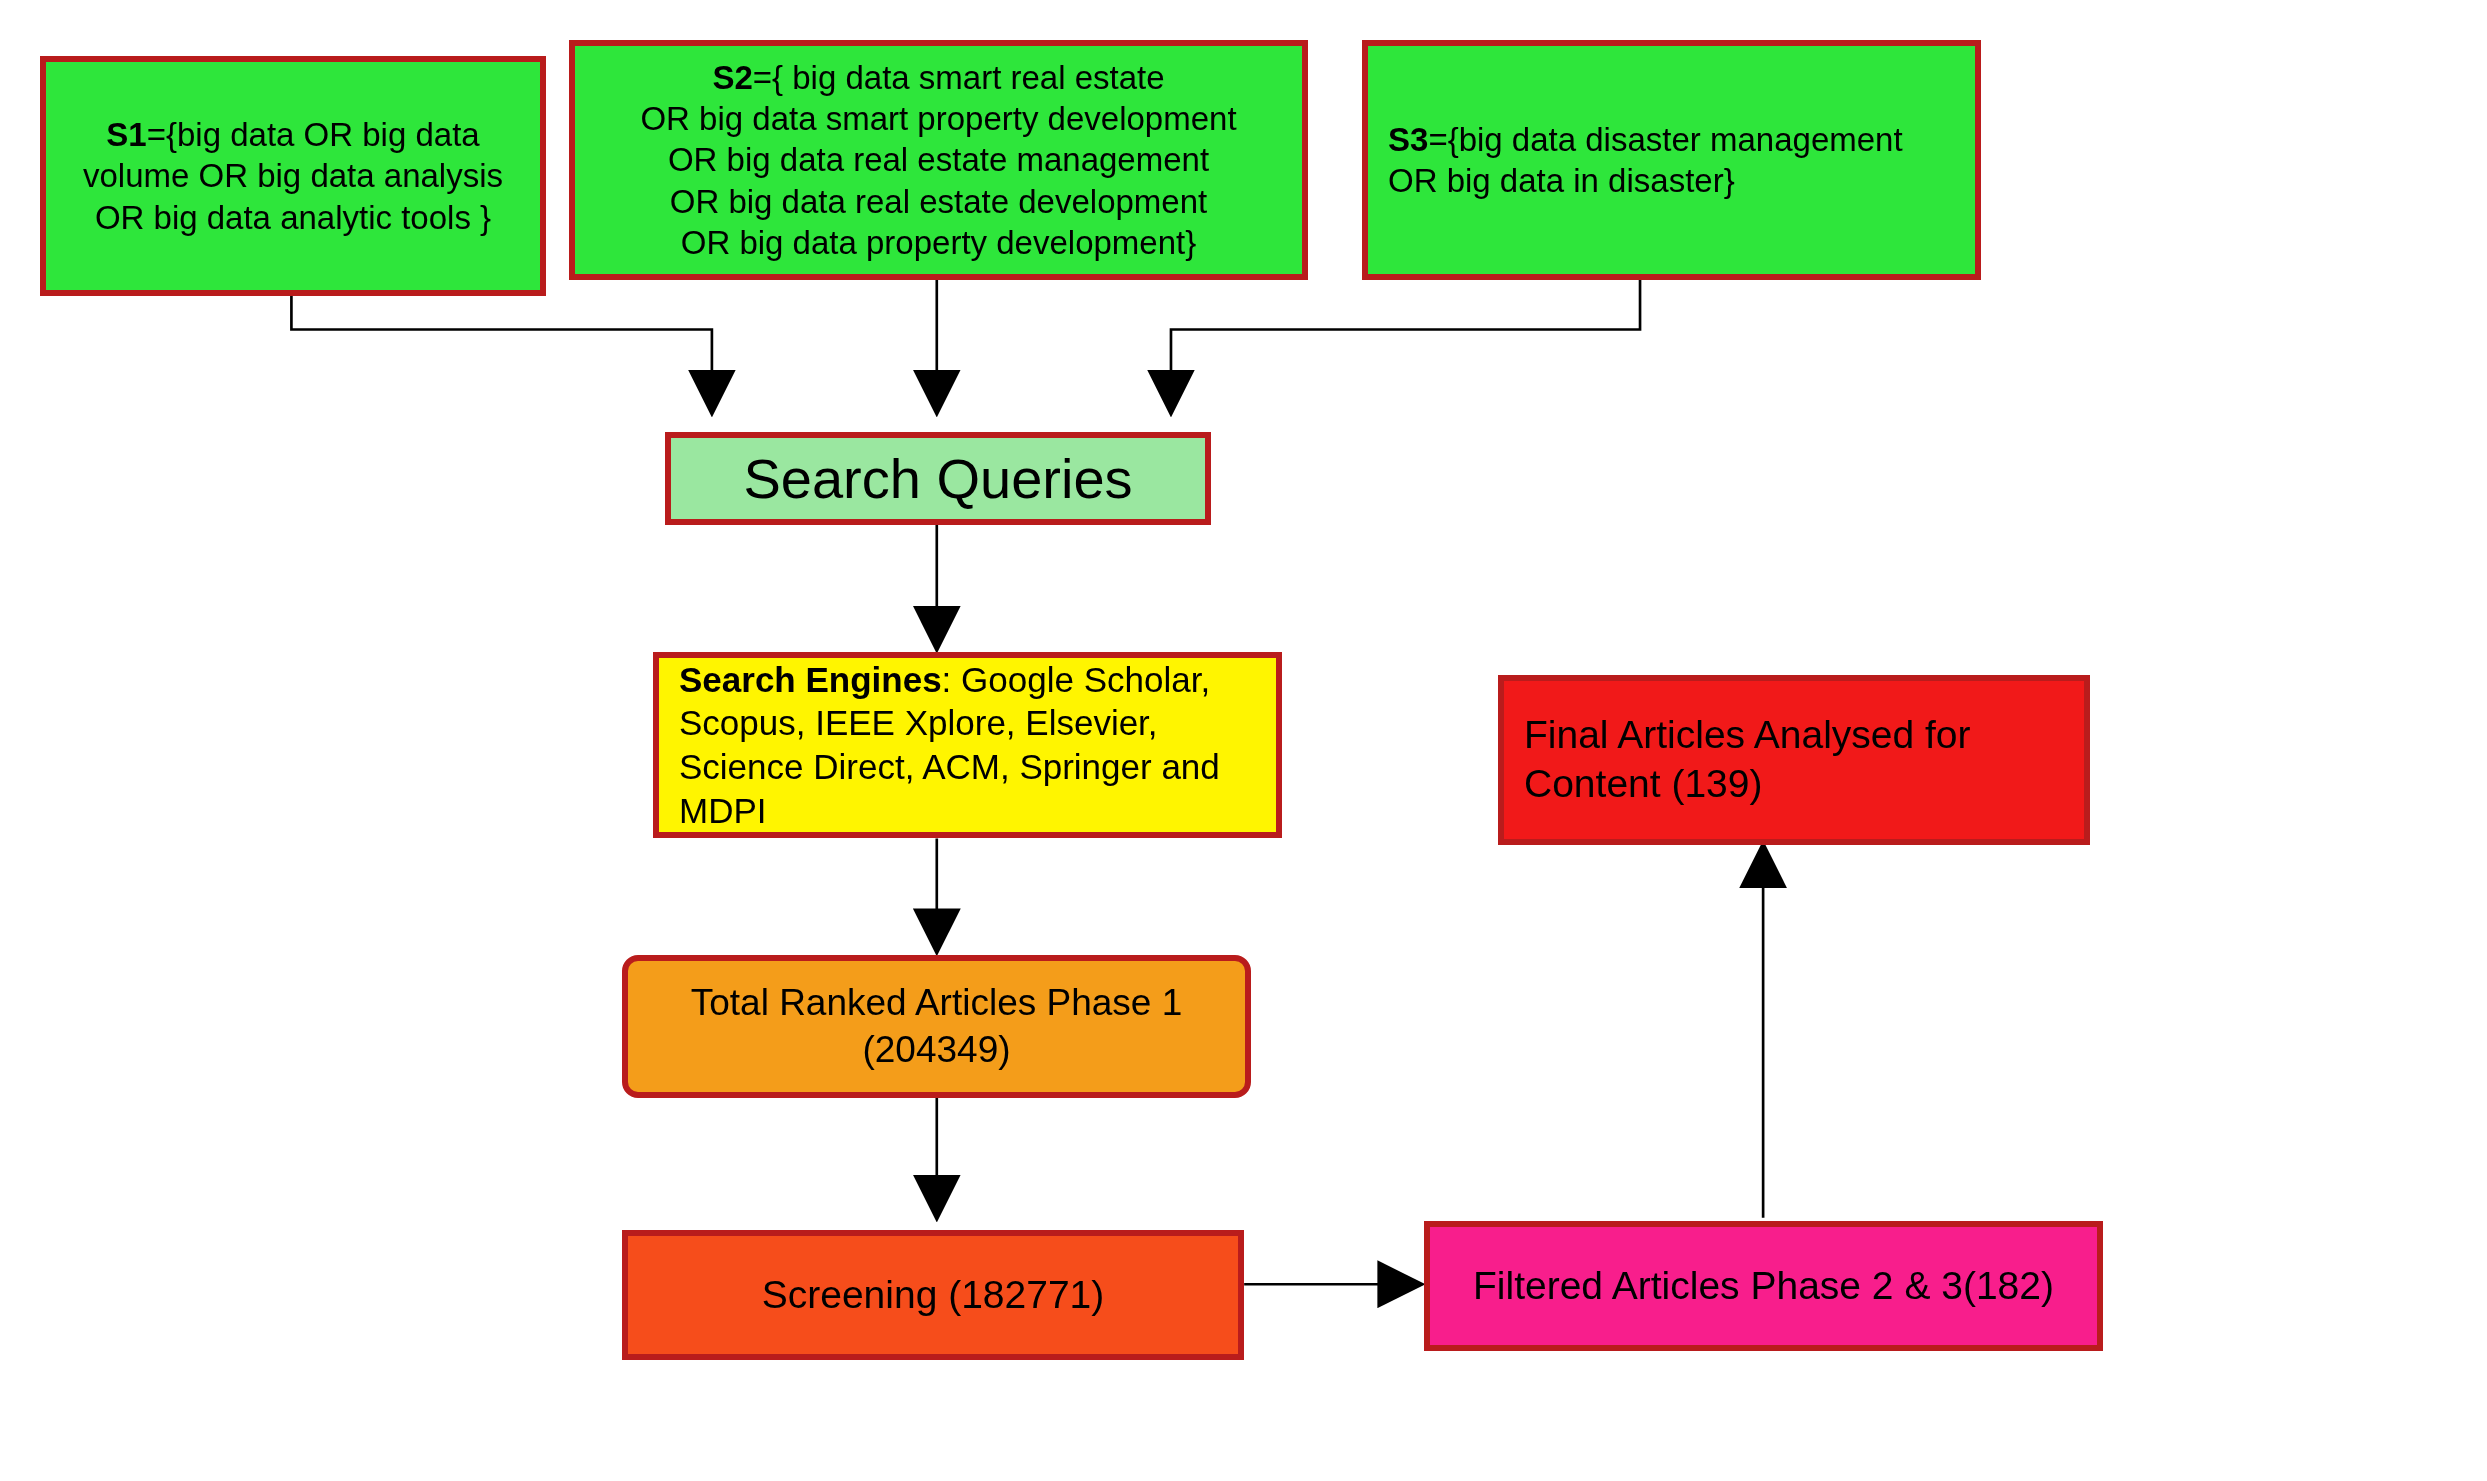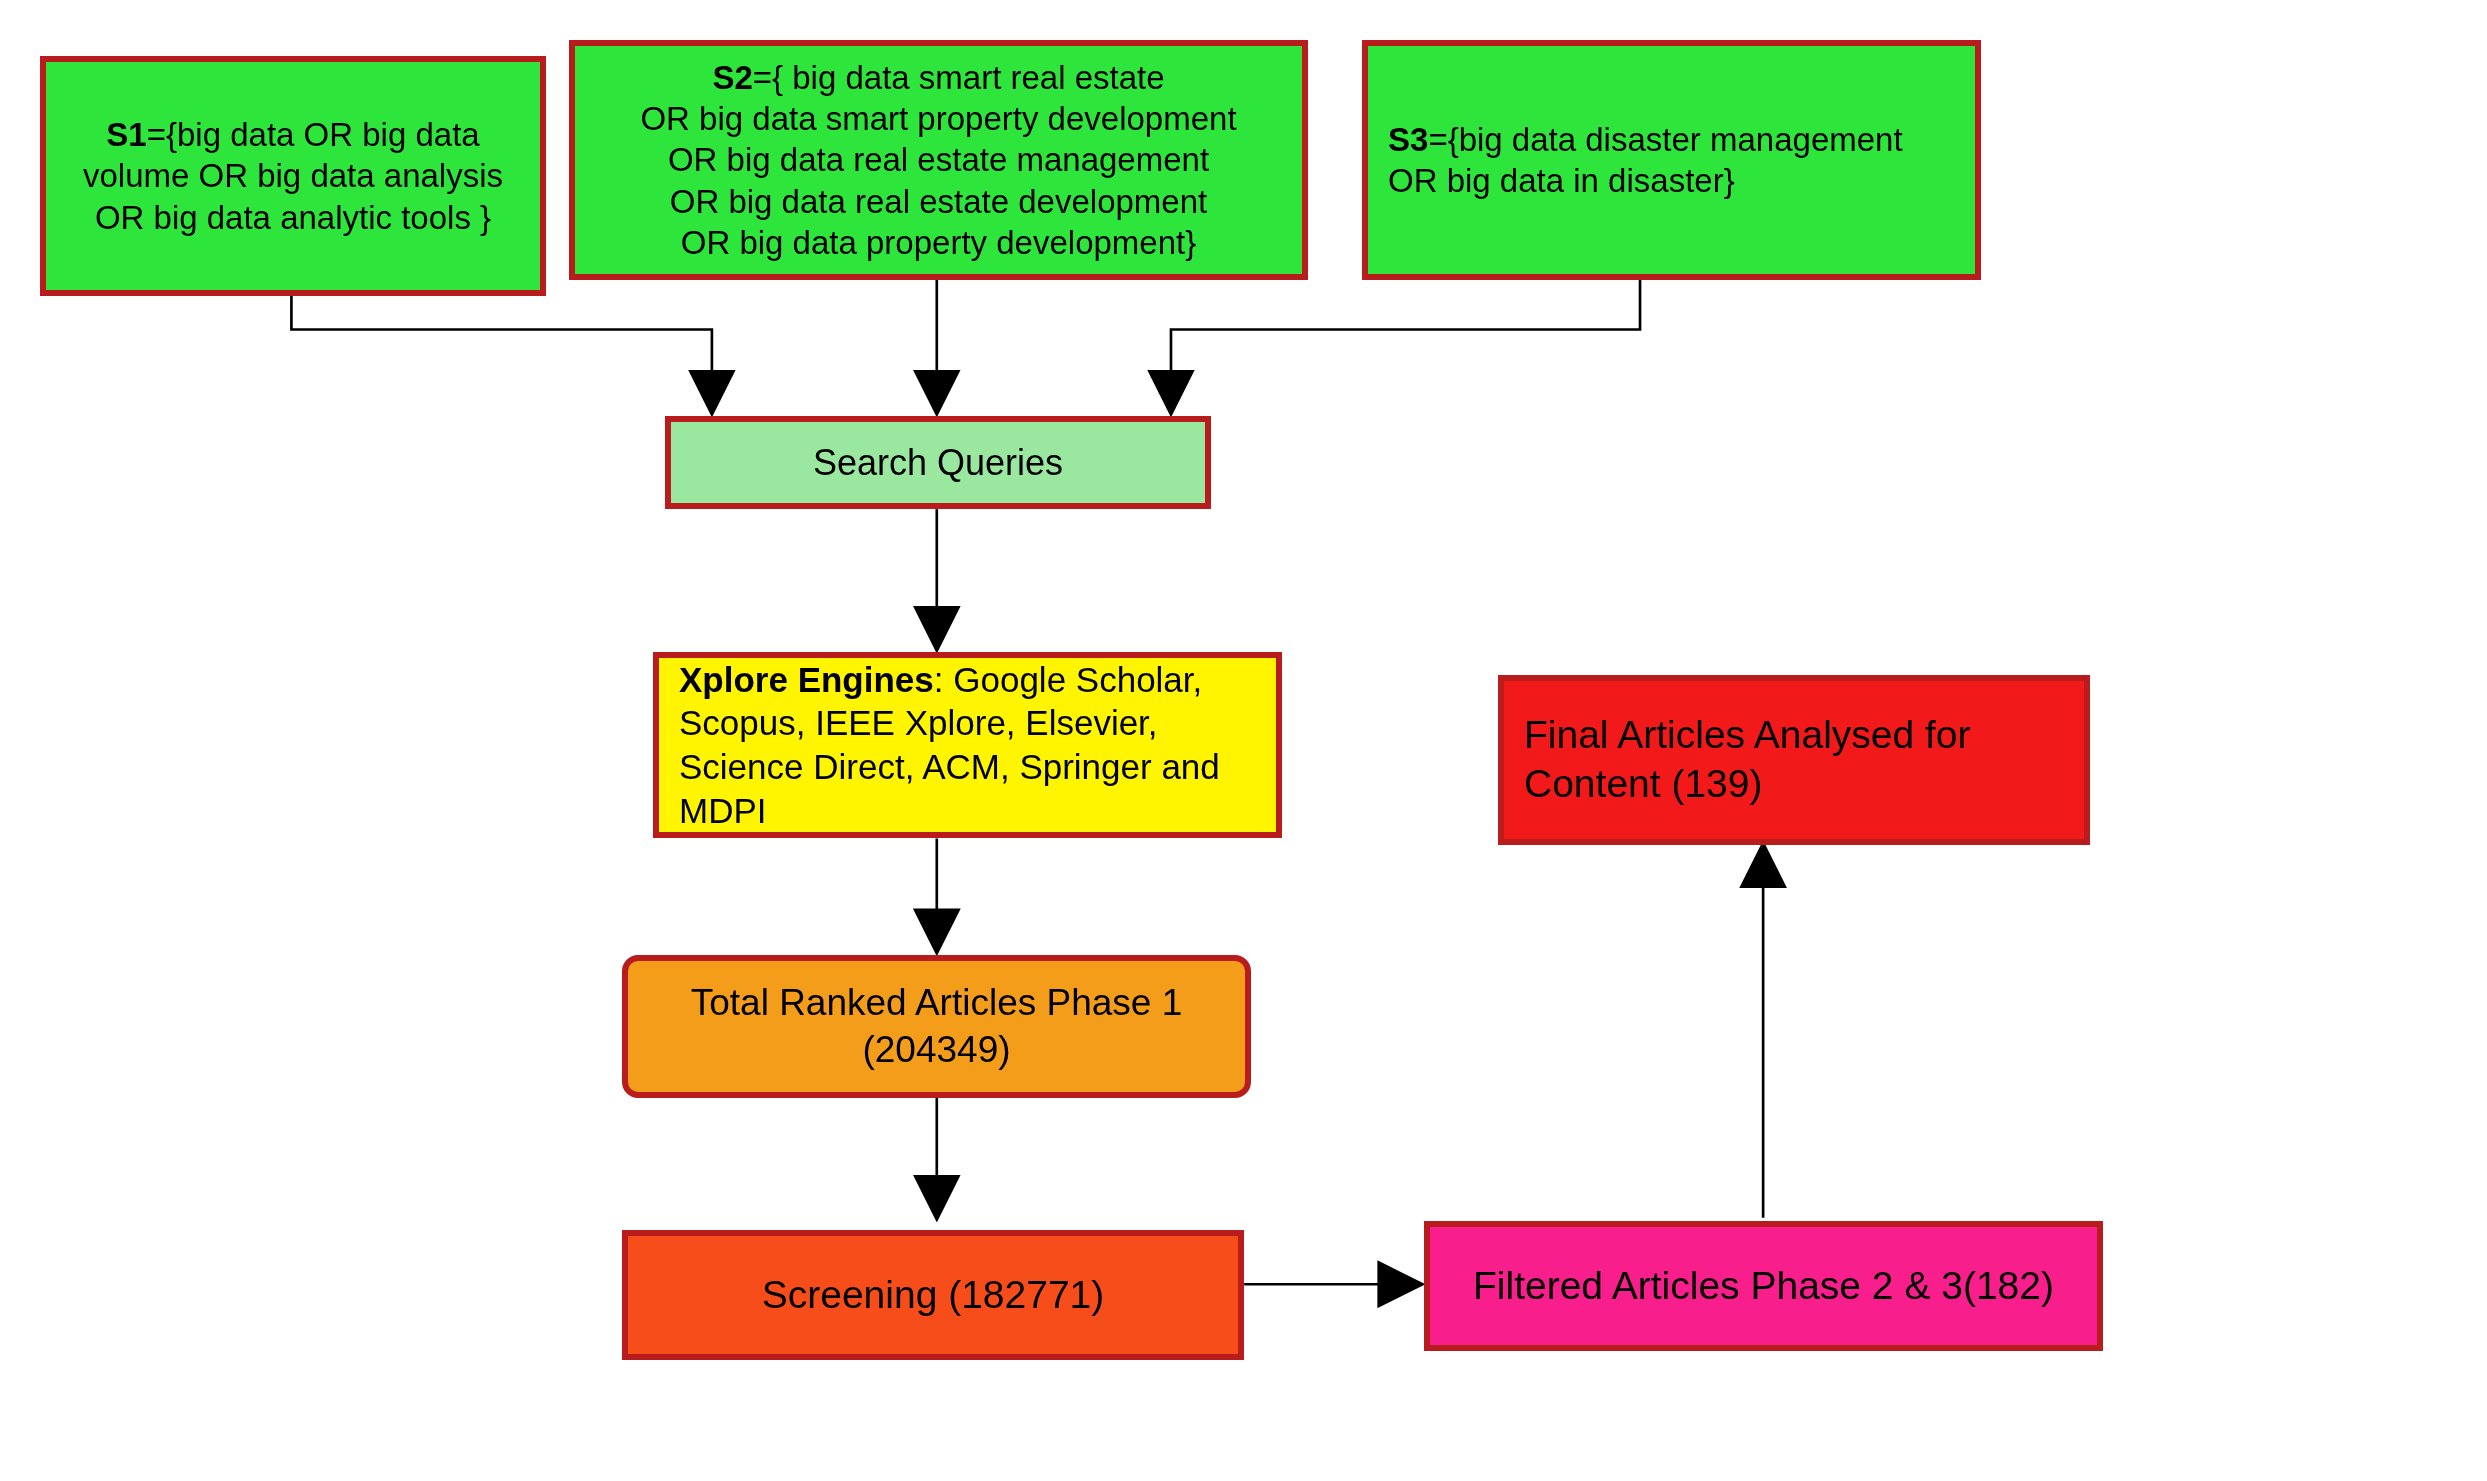--- a/index.html
+++ b/index.html
@@ -31,21 +31,21 @@
   }
   .green-bright { background: #2ee63b; }
   .green-light  { background: #9ae7a0; }
   .yellow       { background: #fff500; }
   .orange       { background: #f49d1a; }
   .redorange    { background: #f64d1b; margin-top: 9px; }
   .magenta      { background: #f81e8c; }
   .red          { background: #f11919; }
 
   .f-s1 { font-size: 33px; color: #000; }
-  .f-sq { font-size: 36px; color: #000; }
+  .f-sq { font-size: 56px; color: #000; margin-top: 16px; }
   .f-se { font-size: 35px; color: #000; }
   .f-mid{ font-size: 37px; color: #000; border-radius: 16px; }
   .f-lg { font-size: 39px; color: #000; }
   .bold { font-weight: 700; }
 
   svg.edges {
     position: absolute;
     left: 0; top: 0;
     width: 2487px;
     height: 1482px;
@@ -105,21 +105,21 @@
       <span> OR big data in disaster}</span>
     </div>
   </div>
 
   <div class="box green-light f-sq" style="left:665px; top:416px; width:546px; height:93px;">
     <span>Search Queries</span>
   </div>
 
   <div class="box yellow f-se box-left" style="left:622px; top:652px; width:629px; height:186px;">
     <div>
-      <span class="bold">Xplore Engines</span><span>: Google Scholar, Scopus, IEEE Xplore, Elsevier, Science Direct, ACM, Springer and MDPI</span>
+      <span class="bold">Search Engines</span><span>: Google Scholar, Scopus, IEEE Xplore, Elsevier, Science Direct, ACM, Springer and MDPI</span>
     </div>
   </div>
 
   <div class="box orange f-mid" style="left:622px; top:955px; width:629px; height:143px;">
     <span>Total Ranked Articles Phase 1 (204349)</span>
   </div>
 
   <div class="box redorange f-lg" style="left:622px; top:1221px; width:622px; height:130px;">
     <span>Screening (182771)</span>
   </div>

